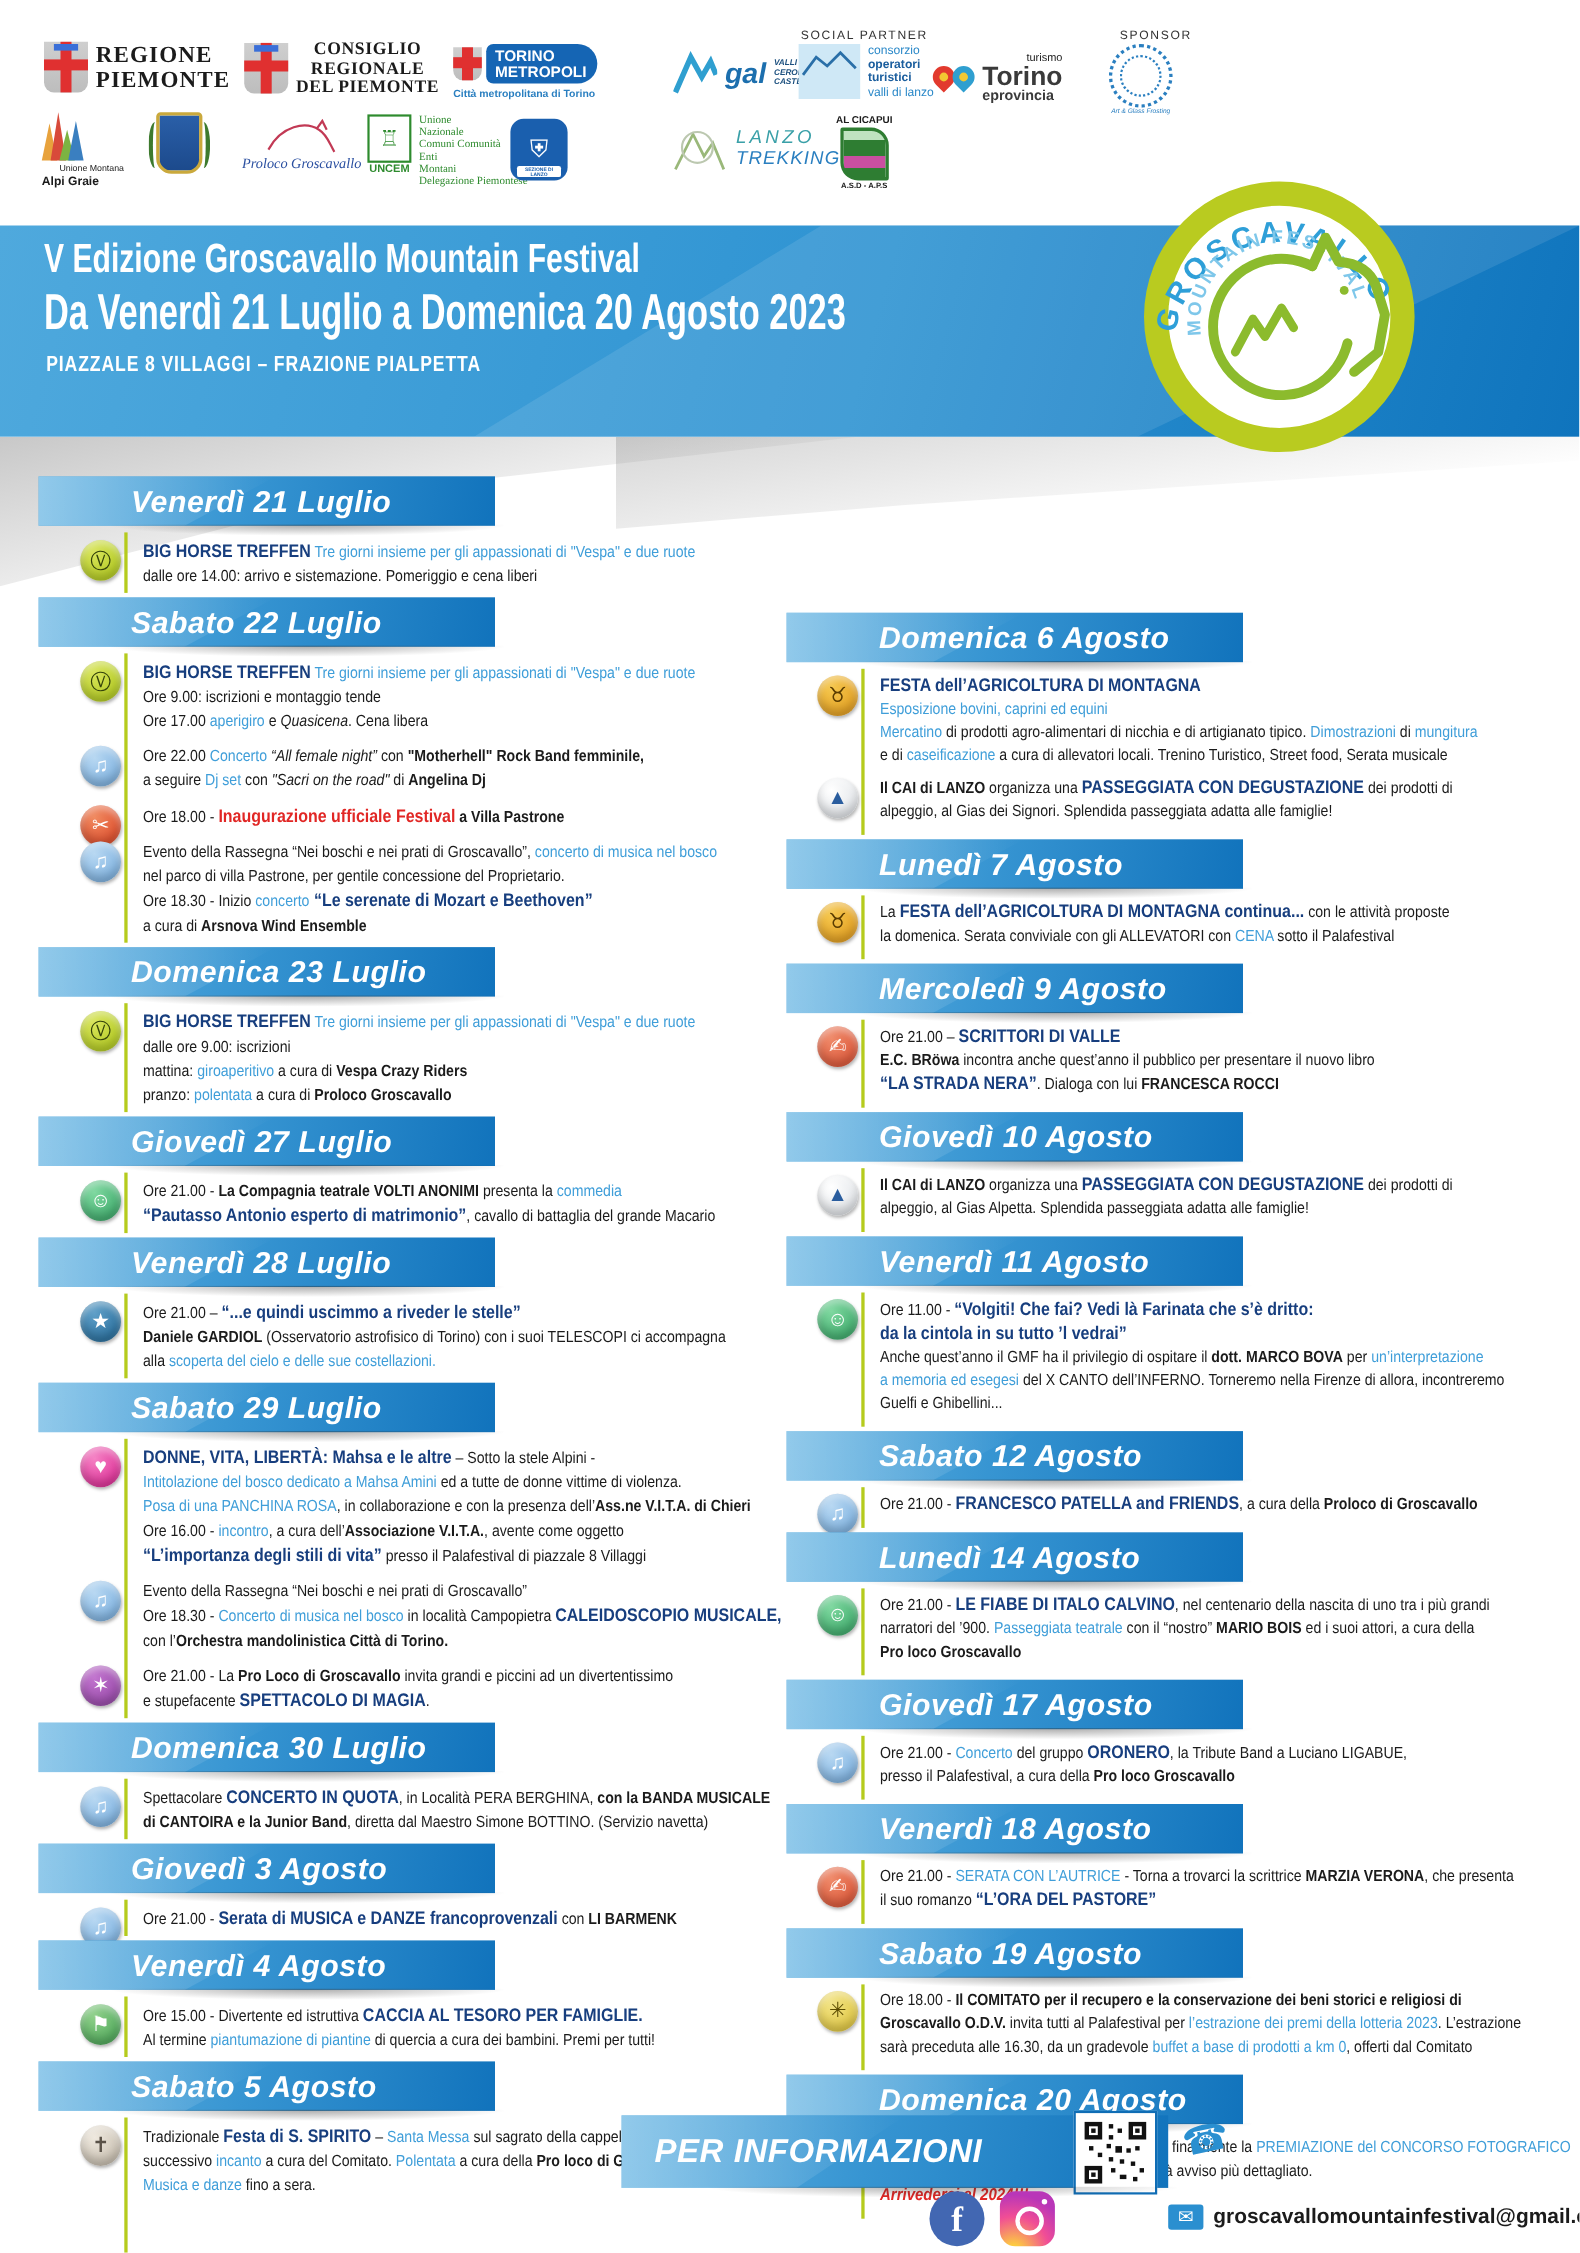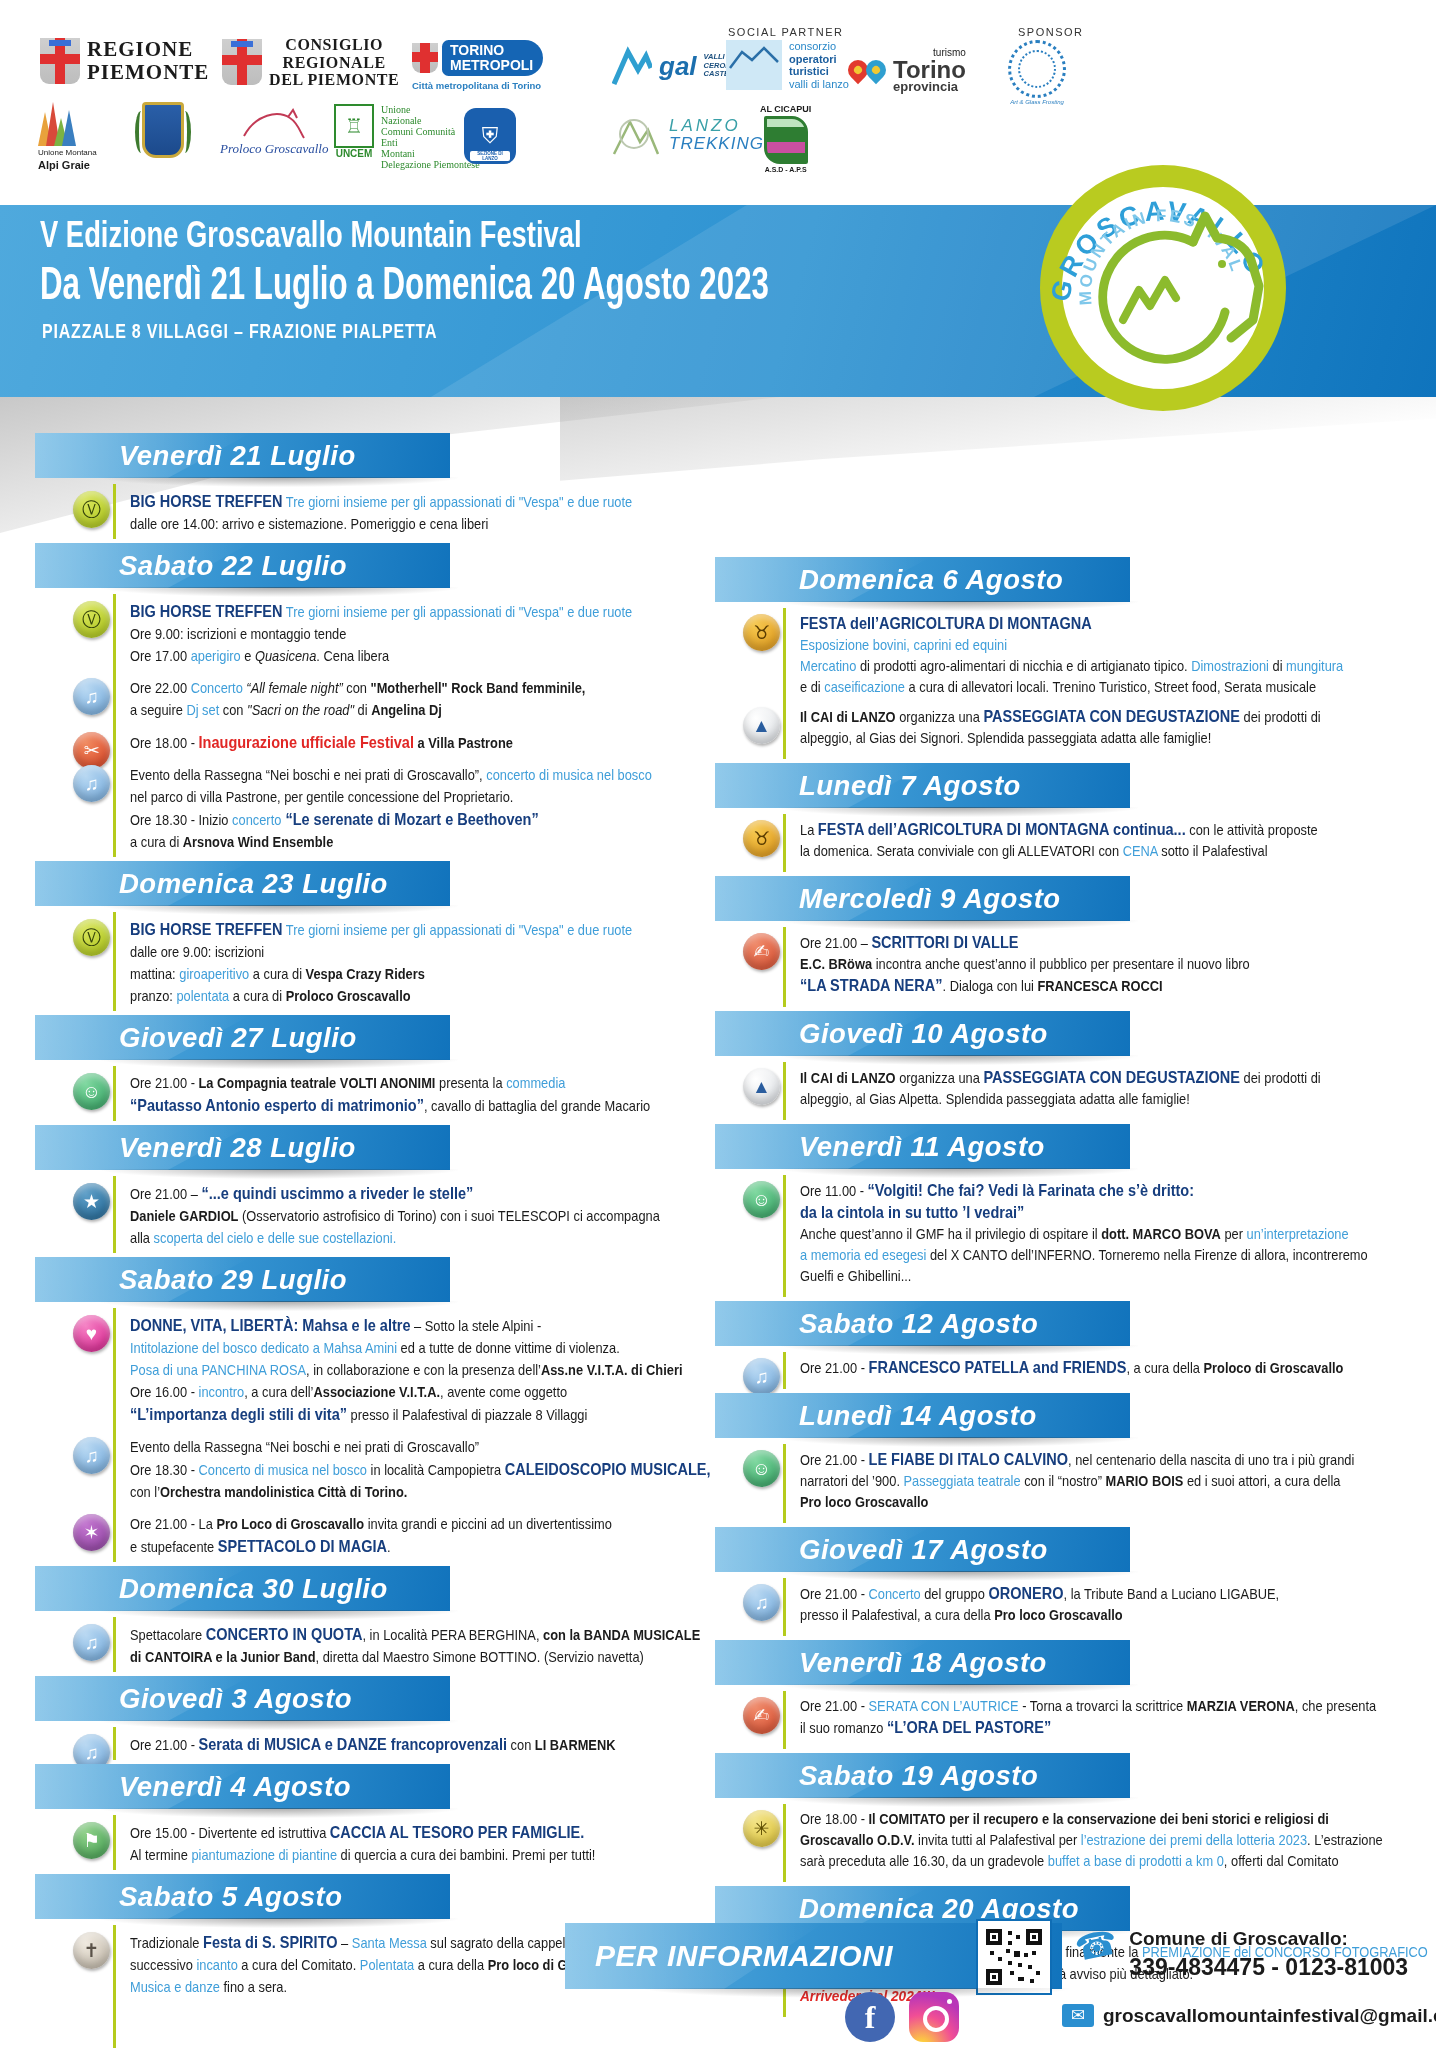--- a/index.html
+++ b/index.html
@@ -177,21 +177,21 @@
     <span style="font-size:6px;font-style:italic;color:#2a7fc0;">Art &amp; Glass Frosting</span>
   </div>
 
   <div class="logo-item" style="left:38px;top:102px;flex-direction:column;gap:2px;align-items:flex-start;">
     <span style="display:flex;align-items:flex-end;height:44px;">
       <span class="tri" style="border-bottom:34px solid #e8a23c;"></span>
       <span class="tri" style="border-bottom:44px solid #d84a3a;"></span>
       <span class="tri" style="border-bottom:28px solid #7cb342;"></span>
       <span class="tri" style="border-bottom:36px solid #3a7fc0;"></span>
     </span>
-    <span style="font-size:8px;">Unione Montana</span>
+    <span style="font-size:8px;margin-left:16px;">Unione Montana</span>
     <span style="font-size:11px;font-weight:bold;">Alpi Graie</span>
   </div>
   <div class="logo-item" style="left:142px;top:102px;">
     <span class="crest"></span>
   </div>
   <div class="logo-item" style="left:220px;top:108px;flex-direction:column;gap:0;">
     <svg width="72" height="34">
         <path d="M6,28 C18,6 40,2 52,10 C60,15 62,24 66,30" fill="none" stroke="#c23a55" stroke-width="2"></path>
         <path d="M50,9 l5,-7 4,8" fill="none" stroke="#c23a55" stroke-width="2"></path>
       </svg>
@@ -598,24 +598,20 @@
             <rect x="8" y="8" width="4" height="4"></rect>
             <rect x="48" y="8" width="4" height="4"></rect>
             <rect x="8" y="48" width="4" height="4"></rect>
           </g>
       </svg>
     </span>
   </div>
 
   <div id="phone-block">
     <span class="phone-glyph">☎</span>
-    <span>
-      <div class="t1">Comune di Groscavallo:</div>
-      <div class="t2">339-4834475 - 0123-81003</div>
-    </span>
   </div>
 
   <div id="social-icons">
     <span id="fb-icon">f</span>
     <span id="ig-icon"></span>
   </div>
 
   <div id="email-block">
     <span class="mail-glyph">✉</span>
     <span class="t">groscavallomountainfestival@gmail.com</span>

